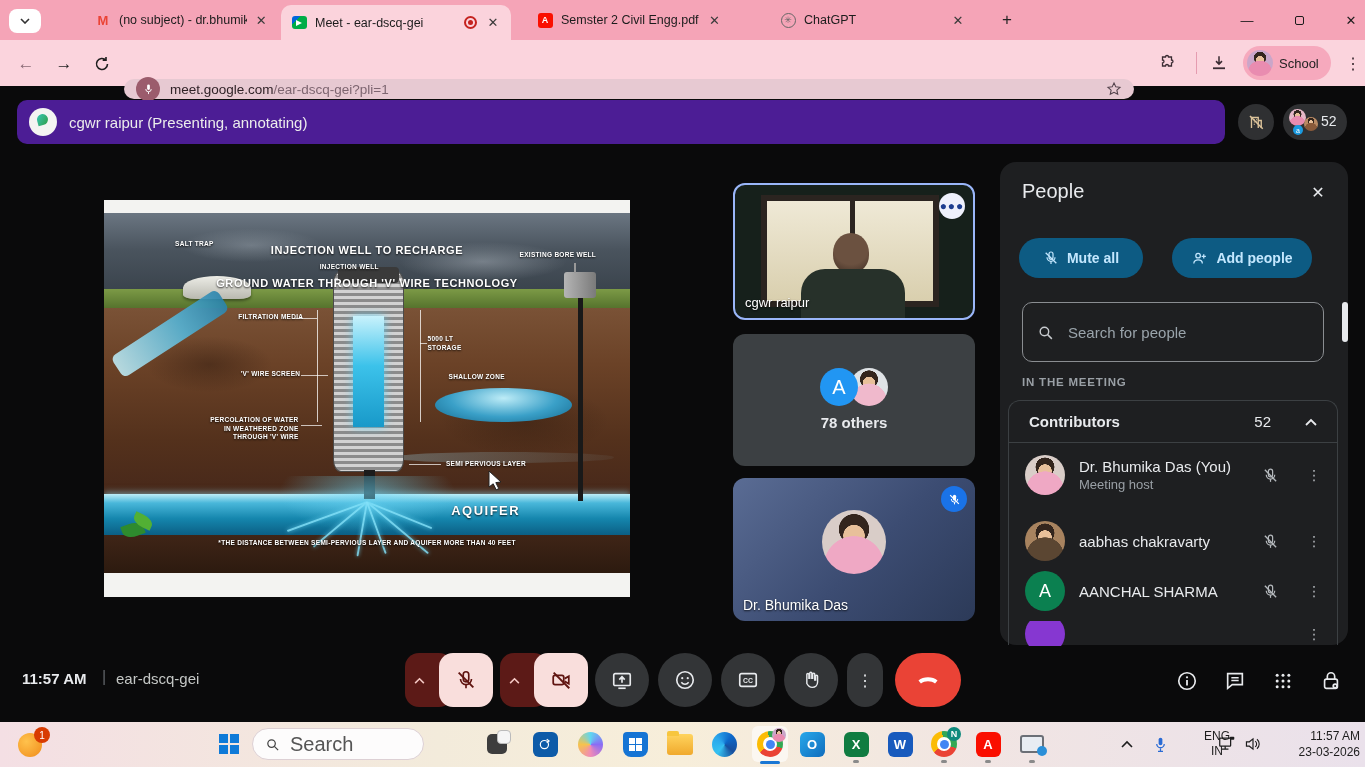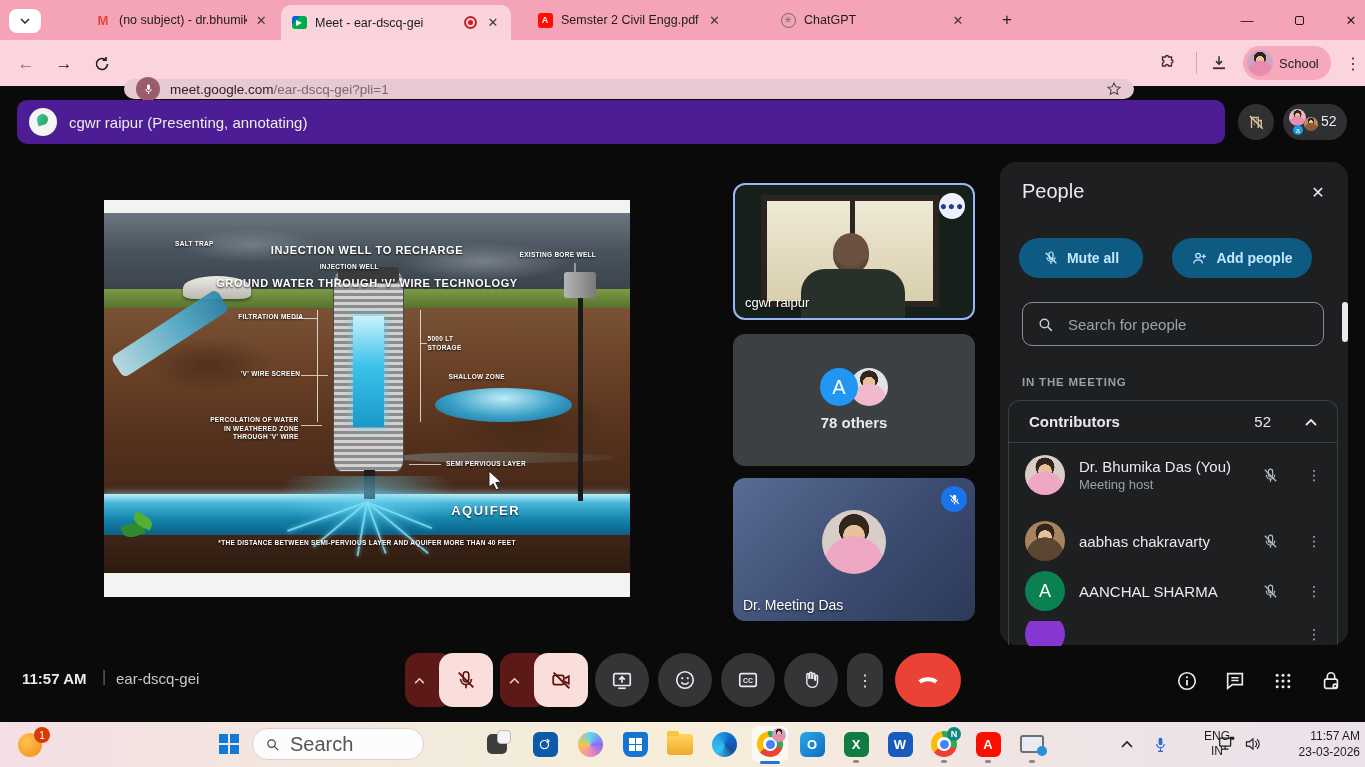--- a/index.html
+++ b/index.html
@@ -106,21 +106,21 @@
   .t2 .oth{position:absolute;left:0;top:80px;width:100%;text-align:center;color:#e8eaed;font-size:15px;font-weight:bold;}
   .t3{top:478px;height:143px;background:linear-gradient(135deg,#5a6c94 0%,#3c4c72 55%,#2c3a58 100%);}
   .t3 .bigav{position:absolute;left:89px;top:32px;width:64px;height:64px;--shirt:#efa8c4;--bgc:#d9cdc8;}
   .t3 .micbadge{position:absolute;right:8px;top:8px;width:26px;height:26px;border-radius:50%;background:#1a73e8;color:#fff;display:flex;align-items:center;justify-content:center;}
 
   
   .panel{left:1000px;top:162px;width:348px;height:483px;background:#1e1f21;border-radius:16px;}
   .panel-title{left:22px;top:18px;font-size:20px;color:#e8eaed;}
   .panel-close{right:16px;top:16px;width:28px;height:28px;display:flex;align-items:center;justify-content:center;color:#e8eaed;font-size:16px;}
   .tealbtn{top:76px;height:40px;border-radius:20px;background:#0d5b83;color:#c3e7fe;display:flex;align-items:center;justify-content:center;gap:8px;font-size:14px;font-weight:bold;}
-  .searchbox{left:22px;top:140px;width:302px;height:44px;border:1px solid #8a8d91;border-radius:10px;display:flex;align-items:center;gap:12px;padding:0 14px;}
+  .searchbox{left:22px;top:140px;width:302px;height:60px;border:1px solid #8a8d91;border-radius:10px;display:flex;align-items:center;gap:12px;padding:0 14px;}
   .searchbox input{background:transparent;border:0;outline:0;color:#e8eaed;font-size:15px;width:220px;}
   .searchbox input::placeholder{color:#9aa4ab;}
   .sect{left:22px;top:214px;font-size:11.5px;letter-spacing:.8px;color:#9aa0a6;font-weight:bold;}
   .card{left:8px;top:238px;width:330px;height:245px;border:1px solid #3c4043;border-radius:12px 12px 0 0;border-bottom:0;}
   .cardhead{left:0;top:0;width:100%;height:42px;display:flex;align-items:center;padding:0 20px;border-bottom:1px solid #3c4043;}
   .cardhead .gl{color:#e8eaed;font-size:15px;font-weight:bold;}
   .cardhead .gc{margin-left:auto;color:#e8eaed;font-size:15px;margin-right:34px;}
   .mrow{left:0;width:100%;height:56px;display:flex;align-items:center;padding:0 16px;gap:14px;}
   .mava{width:40px;height:40px;flex:none;}
   .mtxt{display:flex;flex-direction:column;gap:2px;}
@@ -367,21 +367,21 @@
   <div class="abs tile t3">
     <span class="bigav avatar-photo"></span>
     <span class="micbadge">
       <svg width="13" height="13" viewBox="0 0 24 24">
           <path d="M12 3a3 3 0 0 1 3 3v5a3 3 0 0 1-6 0V6a3 3 0 0 1 3-3z" fill="currentColor"></path>
           <path d="M6 11a6 6 0 0 0 12 0" stroke="currentColor" stroke-width="1.8" fill="none"></path>
           <path d="M12 17v4" stroke="currentColor" stroke-width="1.8"></path>
           <path d="M4 4l16 16" stroke="currentColor" stroke-width="2.2"></path>
         </svg>
     </span>
-    <div class="nm" style="font-size:14px;">Dr. Meeting Das</div>
+    <div class="nm" style="font-size:14px;">Dr. Bhumika Das</div>
   </div>
 
   <div class="abs panel">
     <div class="abs panel-title">People</div>
     <div class="abs panel-close">✕</div>
 
     <div class="abs tealbtn" style="left:19px;width:124px;">
       <svg width="16" height="16" viewBox="0 0 24 24">
           <path d="M12 3a3 3 0 0 1 3 3v5a3 3 0 0 1-6 0V6a3 3 0 0 1 3-3z" fill="none" stroke="currentColor" stroke-width="1.8"></path>
           <path d="M6 11a6 6 0 0 0 12 0" stroke="currentColor" stroke-width="1.8" fill="none"></path>

